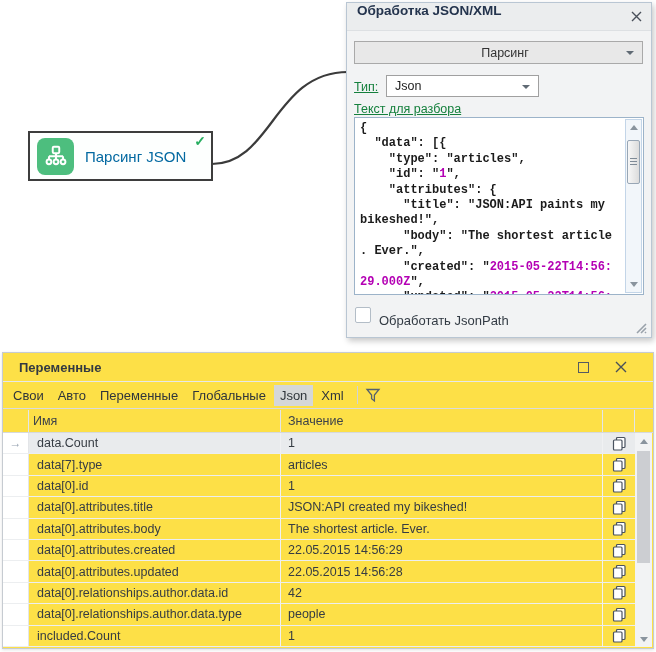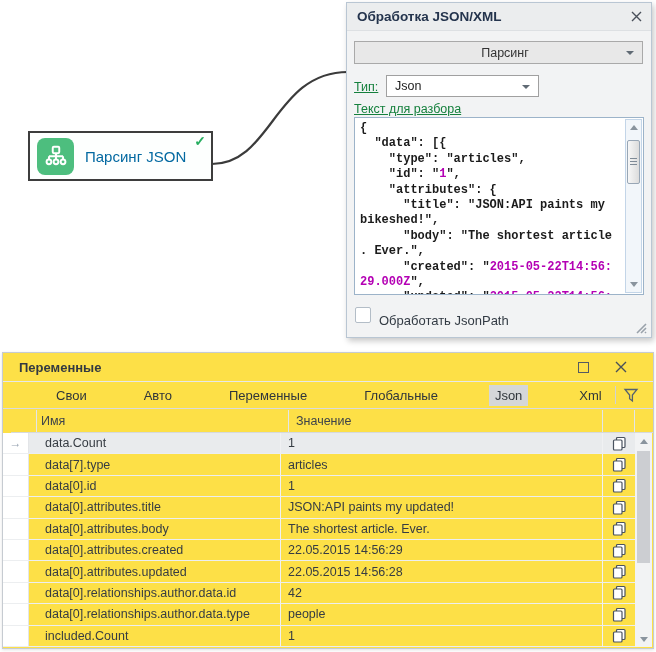--- a/index.html
+++ b/index.html
@@ -14,21 +14,21 @@
   .node { position:absolute; left:28px; top:131px; width:185px; height:50px;
           background:#fdfffe; border:2px solid #3d3d3d; display:flex; align-items:center; }
   .node-icon { width:37px; height:37px; margin-left:7px; background:#4dbe7e; border-radius:8px;
                display:flex; align-items:center; justify-content:center; flex:0 0 auto; }
   .node-label { margin-left:11px; font-size:15px; color:#0369a1; }
   .node-check { position:absolute; right:5px; top:0px; font-size:14px; font-weight:bold; color:#27ae60; }
 
   
   .panel { position:absolute; left:346px; top:2px; width:306px; height:336px;
            background:#f2f3f4; border:1px solid #b9c6d3; box-shadow:2px 3px 6px rgba(0,0,0,.22); }
-  .ptitle { height:28px; display:flex; align-items:center; padding:0 10px;
+  .ptitle { height:28px; display:flex; align-items:flex-start; padding:0 10px;
             background:#ebedee; border-bottom:1px solid #dde0e3;
             font-size:13.5px; font-weight:bold; color:#24344d; }
   .pclose { position:absolute; right:9px; top:8px; cursor:default; line-height:0; }
   .action { position:absolute; left:7px; right:8px; top:38px; height:23px;
             background:#e8e8e8; border:1px solid #a9a9a9; display:flex; align-items:center;
             justify-content:center; font-size:12.5px; color:#333;padding-left:13px; }
   .caret { width:0; height:0; border-left:4px solid transparent; border-right:4px solid transparent;
            border-top:4px solid #606a74; }
   .action .caret { position:absolute; right:8px; top:9px; }
   .linklabel { position:absolute; font-size:12.5px; color:#15803d; text-decoration:underline; }
@@ -64,41 +64,41 @@
 
   
   .vars { position:absolute; left:2px; top:352px; width:652px; height:297px;
           background:#fde047; border:1px solid #c6cbd1; box-shadow:0 1px 3px rgba(0,0,0,.12); }
   .vtitle { height:29px; display:flex; align-items:center; padding-left:16px;
             font-size:13px; font-weight:bold; color:#333941; border-bottom:1px solid #e6e8ea; }
   .winsq { position:absolute; right:64px; top:9px; width:11px; height:11px; border:1.5px solid #545b63; }
   .vclose { position:absolute; right:26px; top:8px; line-height:0; }
   .vtabs { height:27px; display:flex; align-items:center; padding-left:4px;
            border-bottom:1px solid #d9dbde; font-size:13px; color:#2f353b; }
-  .tab { padding:3px 6px; margin-right:2px; white-space:nowrap;margin-left:43px; }
+  .tab { padding:3px 6px; margin-right:2px; white-space:nowrap; }
   .tab.sel { background:#d5d7d9; }
   .tabsep { width:1px; height:18px; background:#cfd3d7; margin:0 7px 0 5px; }
   .funnel { margin-top:1px; }
 
-  .vhead { position:absolute; top:57px; left:8px; right:0; height:23px;
+  .vhead { position:absolute; top:57px; left:0; right:0; height:23px;
            display:grid; grid-template-columns:26px 252px 1fr 32px 18px;
            font-size:12.5px; color:#3d434a; border-bottom:1px solid #d6d9dc; align-items:center; }
   .vhead > div { height:100%; display:flex; align-items:center; border-right:1px solid #e3e5e8; }
   .vhead .hname { padding-left:4px; }
   .vhead .hvalue { padding-left:7px; }
   .vhead > div:last-child { border-right:none; }
 
   .vbody { position:absolute; top:80px; left:0; right:18px; bottom:1px; overflow:hidden; }
   .trow { display:grid; grid-template-columns:26px 252px 1fr 32px; height:21.4px;
           border-bottom:1px solid #eceef0; font-size:12.5px; color:#363c43; }
   .trow > div { display:flex; align-items:center; height:100%; }
   .gut { border-right:1px solid #e3e5e8; justify-content:center; background:#fff; }
   .cur-arrow { display:none; color:#98a4b2; font-size:12px; }
   .trow.sel .cur-arrow { display:block; }
-  .cname { padding-left:16px; border-right:1px solid #f0f1f3; overflow:hidden; white-space:nowrap; }
+  .cname { padding-left:8px; border-right:1px solid #f0f1f3; overflow:hidden; white-space:nowrap; }
   .cvalue { padding-left:7px; border-right:1px solid #f0f1f3; overflow:hidden; white-space:nowrap; }
   .ccopy { justify-content:center; }
   .trow.sel .cname, .trow.sel .cvalue, .trow.sel .ccopy { background:#e9ebed; }
 
   .tscroll { position:absolute; top:80px; right:1px; bottom:1px; width:17px; background:#f2f3f4; }
   .tthumb { position:absolute; left:2px; right:2px; top:18px; height:112px; background:#ccced2; }
   .tscroll .sbtn { height:16px; }
   .sbtn.bottom { bottom:0; top:auto; }
 </style>
 </head>
@@ -255,21 +255,21 @@
         <rect x="4.5" y="1.5" width="8.5" height="10" rx="1"></rect>
         <rect x="1.5" y="4" width="8.5" height="10" rx="1"></rect>
       </svg>
     </div>
   </div>
         <div class="trow">
     <div class="gut">
       
     </div>
     <div class="cname">data[0].attributes.title</div>
-    <div class="cvalue">JSON:API paints my updated!</div>
+    <div class="cvalue">JSON:API created my bikeshed!</div>
     <div class="ccopy">
       <svg width="15" height="15" viewBox="0 0 15 15" fill="#ffffff" stroke="#49525f" stroke-width="1.2">
         <rect x="4.5" y="1.5" width="8.5" height="10" rx="1"></rect>
         <rect x="1.5" y="4" width="8.5" height="10" rx="1"></rect>
       </svg>
     </div>
   </div>
         <div class="trow">
     <div class="gut">
       

